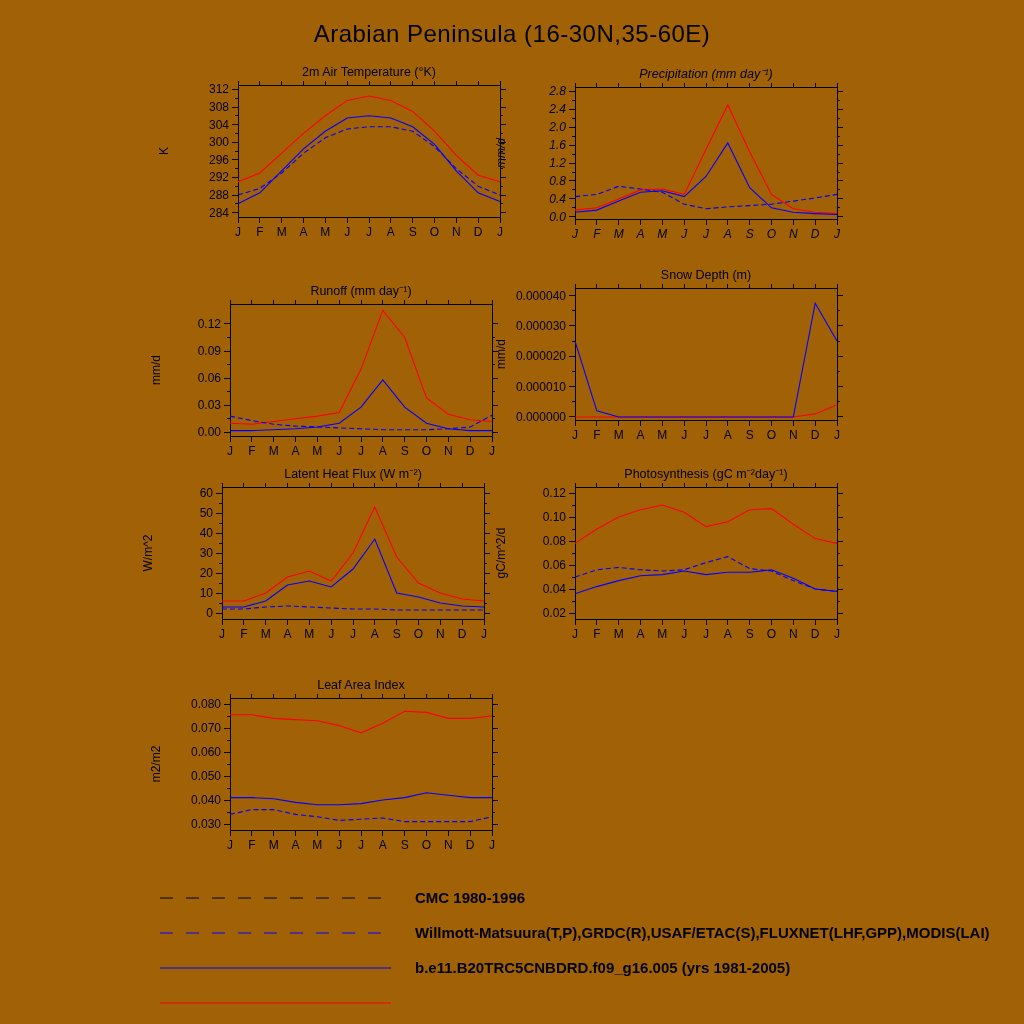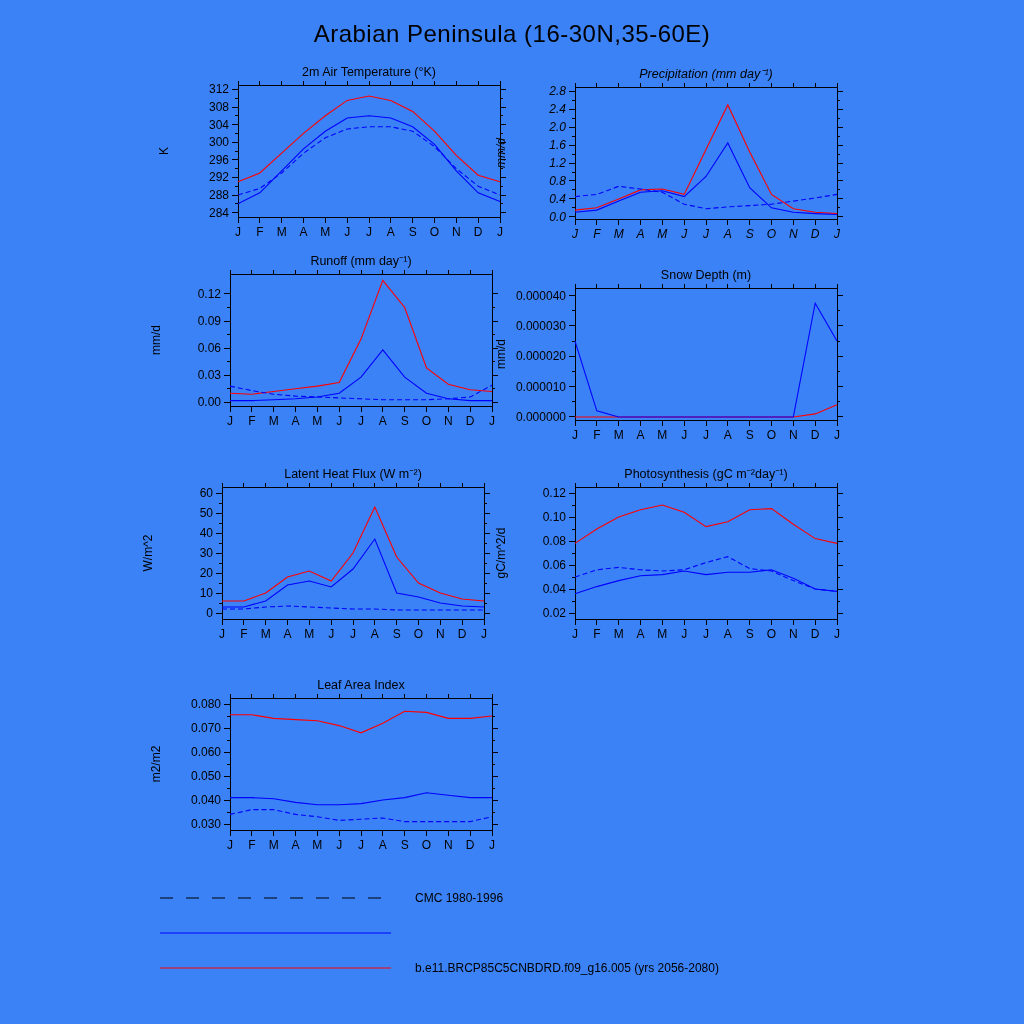--- a/index.html
+++ b/index.html
@@ -1,33 +1,33 @@
 <!DOCTYPE html>
 <html><head>
 <meta charset="utf-8">
 <style>
   html,body{margin:0;padding:0;background:#ffffff;color:#000;
     font-family:"Liberation Sans", sans-serif;}
-  .page{position:relative;width:1024px;height:1024px;background:#3b82f6;overflow:hidden;}
+  .page{position:relative;width:1024px;height:1024px;background:#a16207;overflow:hidden;}
   .main-title{position:absolute;top:20px;left:0;width:100%;text-align:center;
     font-size:24px;font-weight:400;margin:0;letter-spacing:0.5px;}
   .panel{position:absolute;width:372px;height:205px;}
   #panel-0{left:138px;top:63px;}
   #panel-1{left:475px;top:65px;font-style:italic;}
-  #panel-2{left:130px;top:252px;}
+  #panel-2{left:130px;top:282px;}
   #panel-3{left:475px;top:266px;text-decoration:underline;}
   #panel-4{left:122px;top:465px;}
   #panel-5{left:475px;top:465px;}
   #panel-6{left:130px;top:668px;margin-top:8px;}
   svg{display:block;}
   .ptitle{font-size:12.5px;font-family:"Liberation Sans",sans-serif;}
   .tick{font-size:12px;font-family:"Liberation Sans",sans-serif;}
   .legend{position:absolute;left:158px;top:880px;}
   .legend-row{display:flex;align-items:center;height:35px;}
-  .legend-label{margin-left:22px;font-size:12px;white-space:nowrap;}
+  .legend-label{margin-left:22px;font-size:15px;white-space:nowrap;font-weight:bold;}
 </style>
 </head>
 <body>
 
 <div class="page">
   <h1 class="main-title">Arabian Peninsula (16-30N,35-60E)</h1>
 
   <div class="panel" id="panel-0">
       <svg width="372" height="200" viewBox="0 0 372 200">
         <text x="231" y="13" text-anchor="middle" class="ptitle">2m Air Temperature (°K)</text>
@@ -626,23 +626,29 @@
 
   <div class="legend" id="legend">
       <div class="legend-row">
         <svg width="235" height="10">
           <line x1="2" y1="5" x2="233" y2="5" stroke="#000000" stroke-width="1.1" stroke-dasharray="13,13"></line>
         </svg>
         <span class="legend-label">CMC 1980-1996</span>
       </div>
       <div class="legend-row">
         <svg width="235" height="10">
+          <line x1="2" y1="5" x2="233" y2="5" stroke="#0000ff" stroke-width="1.1" stroke-dasharray="13,13"></line>
+        </svg>
+        <span class="legend-label">Willmott-Matsuura(T,P),GRDC(R),USAF/ETAC(S),FLUXNET(LHF,GPP),MODIS(LAI)</span>
+      </div>
+      <div class="legend-row">
+        <svg width="235" height="10">
           <line x1="2" y1="5" x2="233" y2="5" stroke="#0000ff" stroke-width="1.1"></line>
         </svg>
+        <span class="legend-label">b.e11.B20TRC5CNBDRD.f09_g16.005 (yrs 1981-2005)</span>
       </div>
       <div class="legend-row">
         <svg width="235" height="10">
           <line x1="2" y1="5" x2="233" y2="5" stroke="#ff0000" stroke-width="1.1"></line>
         </svg>
-        <span class="legend-label">b.e11.BRCP85C5CNBDRD.f09_g16.005 (yrs 2056-2080)</span>
       </div>
     </div>
 </div>
 
 </body></html>

